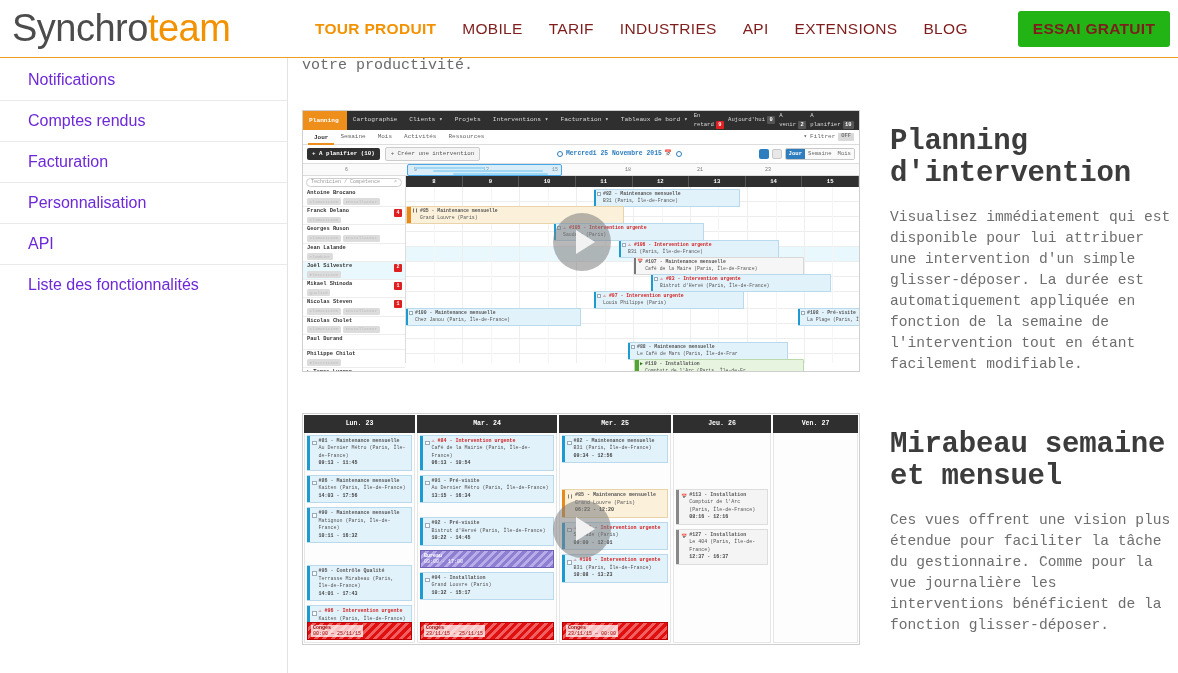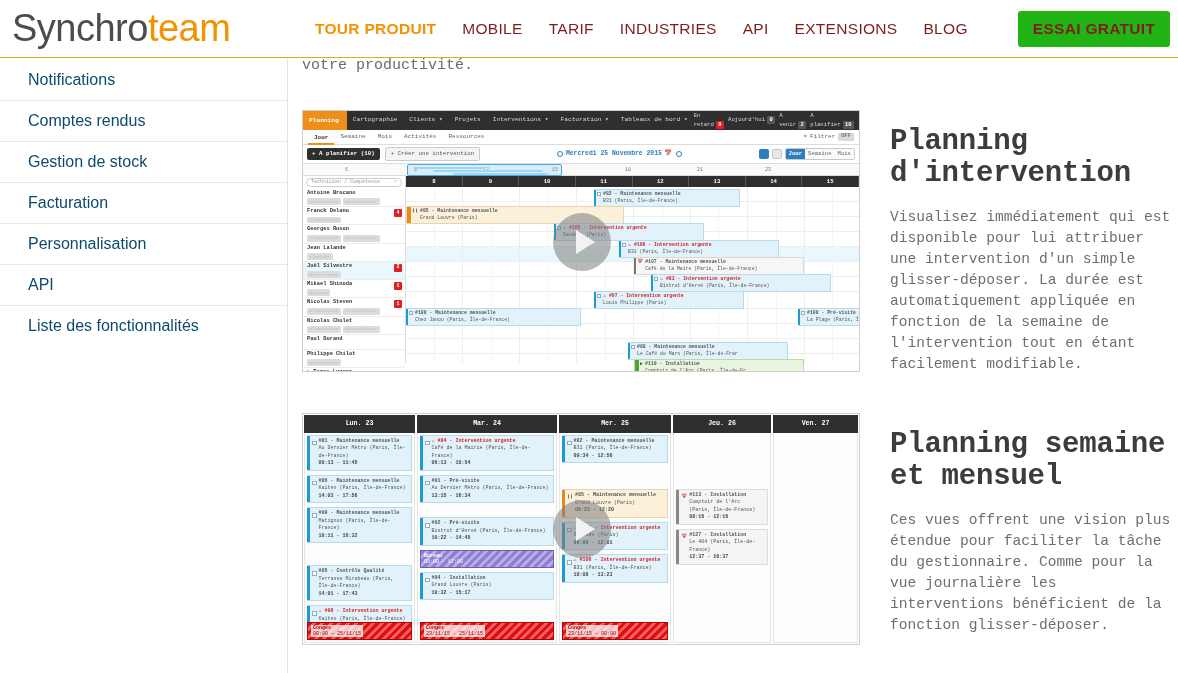--- a/index.html
+++ b/index.html
@@ -41,21 +41,21 @@
   
   #page-wrap { display:flex; width:100%; height:615px; }
   #sidebar {
     width:288px; flex:0 0 288px;
     border-right:1px solid #e3e3e3;
     padding-top:2px;
   }
   .side-item {
     border-bottom:1px solid #e9e9e9;
     padding:11px 0 11px 28px;
-    color:#0c4a6e; font-size:16px; cursor:pointer;
+    color:#6d28d9; font-size:16px; cursor:pointer;
   }
   .side-item:last-child { border-bottom:none; }
 
   #content { flex:1; padding-left:14px; position:relative; overflow:hidden;font-family:Liberation Mono, monospace; }
   #intro-text {
     font-size:15px; color:#6b6b6b; padding-top:0px; padding-left:0px;
     height:14px; overflow:hidden; line-height:16px;
   }
 
   .feature-row { display:flex; margin-top:38px; }
@@ -276,21 +276,20 @@
     <a href="#">BLOG</a>
     <a href="#" id="cta-btn">ESSAI GRATUIT</a>
   </nav>
 </div>
 
 <div id="page-wrap">
 
   <aside id="sidebar">
     <div class="side-item">Notifications</div>
     <div class="side-item">Comptes rendus</div>
-    <div class="side-item">Gestion de stock</div>
     <div class="side-item">Facturation</div>
     <div class="side-item">Personnalisation</div>
     <div class="side-item">API</div>
     <div class="side-item">Liste des fonctionnalités</div>
   </aside>
 
   <main id="content">
 
     <div id="intro-text">votre productivité.</div>
 
@@ -662,19 +661,19 @@
               </div>
             </div>
 
             <div class="wk-col" style="flex:1"></div>
           </div>
         </div>
         <div class="play-btn"></div>
       </div>
 
       <div class="text-col">
-        <h2>Planning semaine et mensuel</h2>
+        <h2>Mirabeau semaine et mensuel</h2>
         <p>Ces vues offrent une vision plus étendue pour faciliter la tâche du gestionnaire. Comme pour la vue journalière les interventions bénéficient de la fonction glisser-déposer.</p>
       </div>
     </section>
 
   </main>
 </div>
 
 </body></html>

